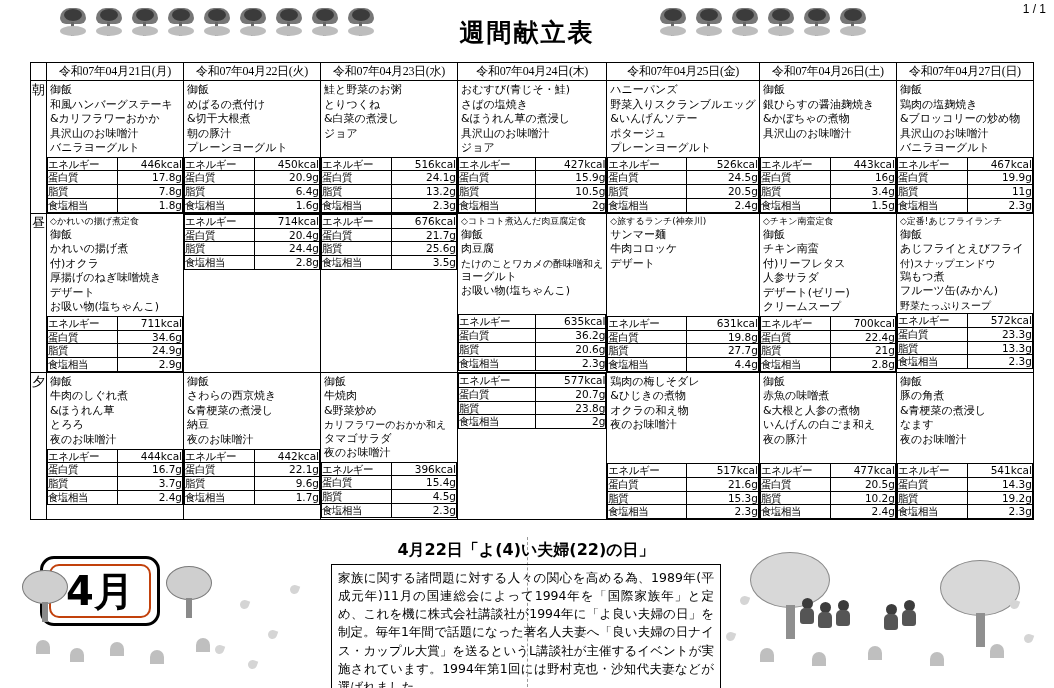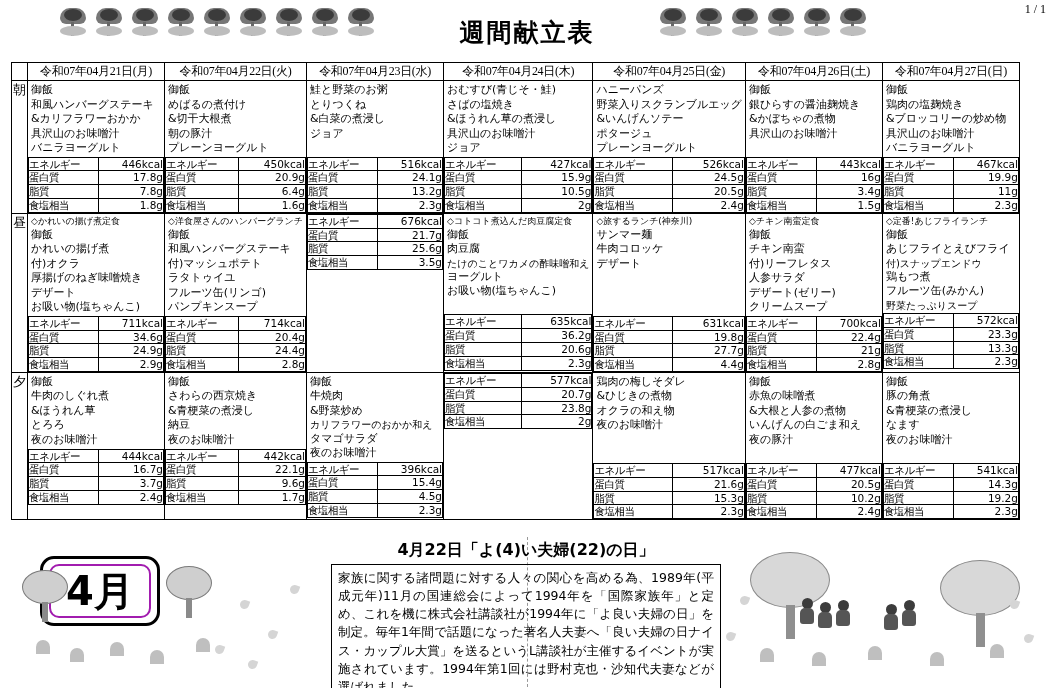--- a/index.html
+++ b/index.html
@@ -11,21 +11,21 @@
     font-family: "DejaVu Sans", sans-serif;
     color: #000;
     position: relative;
     overflow: hidden;
   }
   .page-num {
     position: absolute;
     right: 8px;
     top: 2px;
     font-size: 12px;
-    font-family: Liberation Serif, serif;
+    font-family: Liberation Sans, sans-serif;
   }
   .title {
     position: absolute;
     left: 0; right: 0;
     top: 16px;
     text-align: center;
     font-size: 25px;
     font-weight: bold;
     letter-spacing: 2px;
     font-family: "DejaVu Sans", sans-serif;
@@ -64,21 +64,21 @@
   .flower .leaf {
     position: absolute;
     top: 18px; left: 0px;
     width: 26px; height: 10px;
     background: #bdbdbd;
     border-radius: 50%;
   }
 
   table.menu {
     position: absolute;
-    left: 11px;
+    left: 30px;
     top: 62px;
     border-collapse: collapse;
     font-size: 11px;
     font-family: "DejaVu Sans", sans-serif;
     border-radius: 8px;
   }
   table.menu td, table.menu th {
     border: 1px solid #000;
     padding: 0;
     vertical-align: top;
@@ -139,21 +139,21 @@
     top: 556px;
     width: 120px;
     height: 70px;
     border: 3px solid #000;
     border-radius: 14px;
     background: #fff;
   }
   .monthbadge .inner {
     position: absolute;
     left: 6px; top: 5px; right: 6px; bottom: 5px;
-    border: 2px solid #a21caf;
+    border: 2px solid #c2410c;
     border-radius: 10px;
     display: flex;
     align-items: center;
     justify-content: center;
     font-size: 40px;
     font-weight: bold;
     font-family: "DejaVu Sans", sans-serif;
   }
   .tree {
     position: absolute;
@@ -569,29 +569,20 @@
                 <td class="val">24.9g</td>
               </tr>
         <tr>
                 <td class="lbl">食塩相当</td>
                 <td class="val">2.9g</td>
               </tr>
       </tbody>
           </table>
     </td>
     <td class="daycol">
-      <div class="cellwrap">
-        <div class="tiny">◇洋食屋さんのハンバーグランチ</div>
-        <div>御飯</div>
-        <div>和風ハンバーグステーキ</div>
-        <div>付)マッシュポテト</div>
-        <div>ラタトゥイユ</div>
-        <div>フルーツ缶(リンゴ)</div>
-        <div>パンプキンスープ</div>
-      </div>
       <table class="nutri">
         <tbody>
               <tr>
                 <td class="lbl">エネルギー</td>
                 <td class="val">714kcal</td>
               </tr>
         <tr>
                 <td class="lbl">蛋白質</td>
                 <td class="val">20.4g</td>
               </tr>

